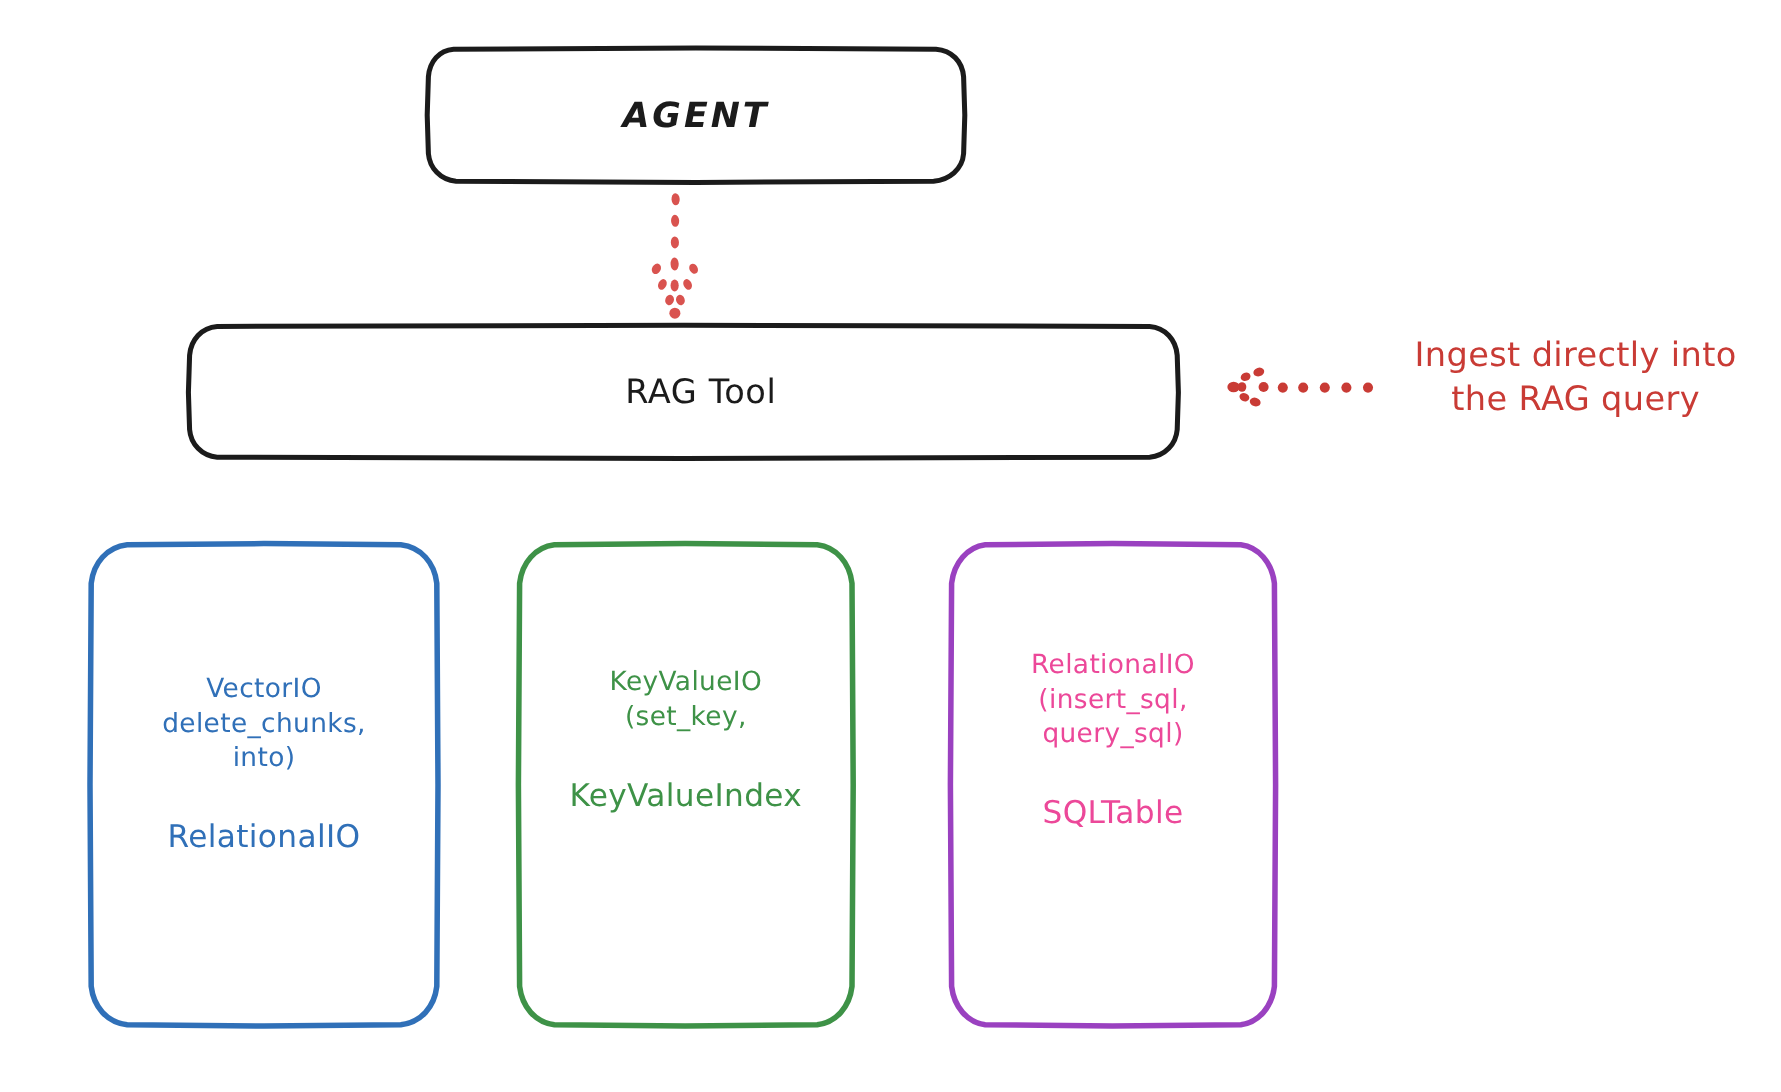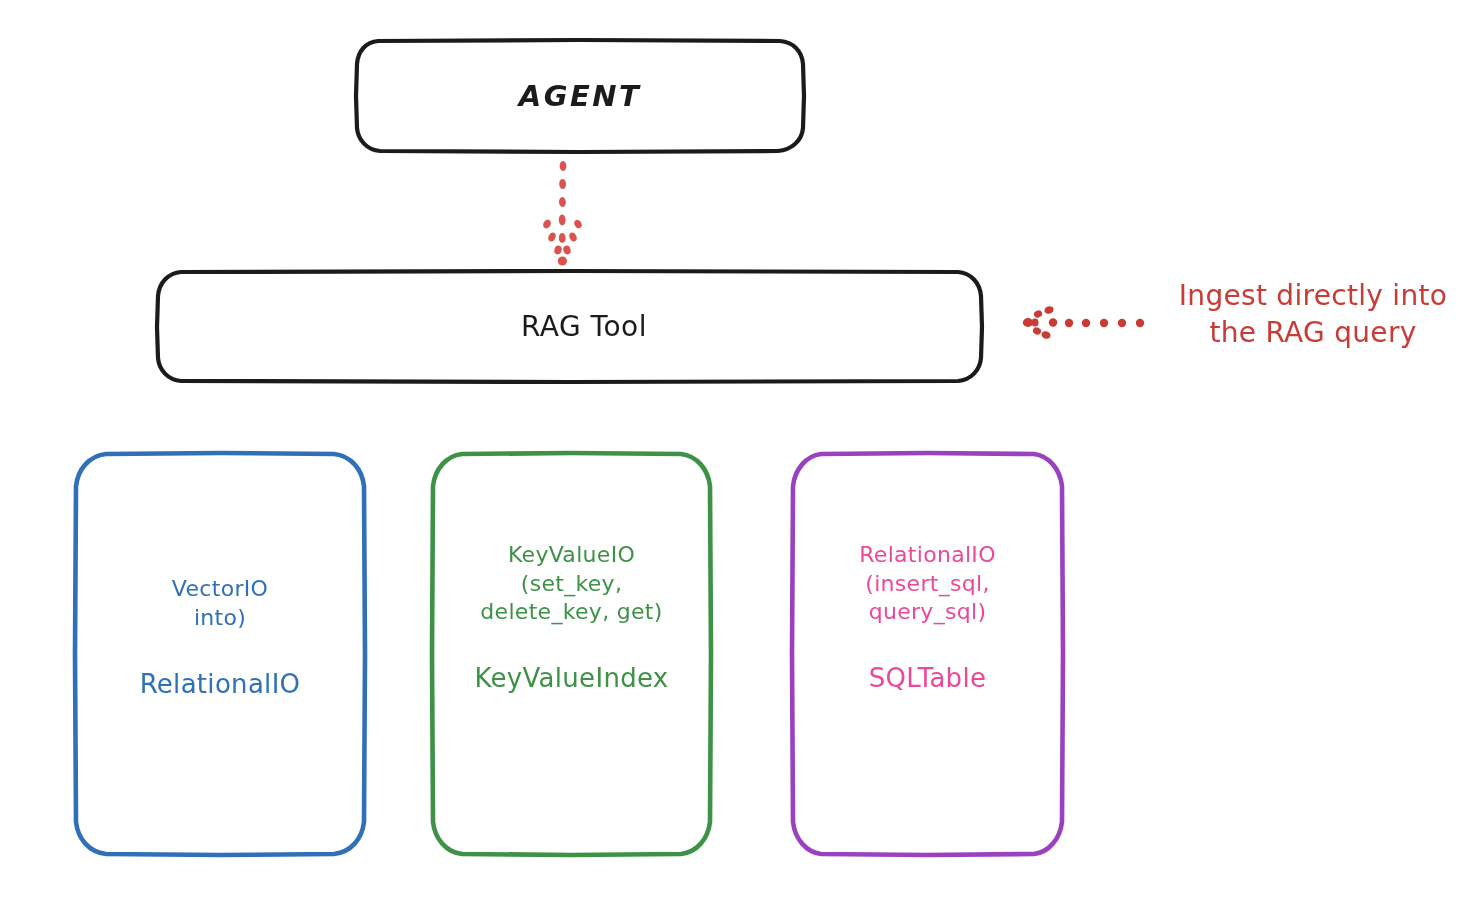--- a/index.html
+++ b/index.html
@@ -192,36 +192,36 @@
   </div>
 
   <div class="node io-box" id="node-vectorio">
     <svg class="frame" viewBox="0 0 296 408" preserveAspectRatio="none">
       <path d="M34,4 C17,6 6,19 4,36 L3,204 L4,372 C6,389 17,402 34,404
                L148,405 L262,404 C279,402 290,389 292,372 L293,204 L292,36
                C290,19 279,6 262,4 L148,3 Z" fill="none" stroke="#3070B8" stroke-width="4.6" stroke-linecap="round" stroke-linejoin="round"></path>
     </svg>
     <div class="label-wrap">
       <div class="io-line">VectorIO</div>
+      <div class="io-line">delete_chunks,</div>
       <div class="io-line">into)</div>
       <div class="io-gap"></div>
       <div class="io-index">RelationalIO</div>
     </div>
   </div>
 
   <div class="node io-box" id="node-keyvalueio">
     <svg class="frame" viewBox="0 0 285 408" preserveAspectRatio="none">
       <path d="M33,4 C17,6 6,19 4,36 L3,204 L4,372 C6,389 17,402 33,404
                L142,405 L252,404 C268,402 279,389 281,372 L282,204 L281,36
                C279,19 268,6 252,4 L142,3 Z" fill="none" stroke="#3E9247" stroke-width="4.6" stroke-linecap="round" stroke-linejoin="round"></path>
     </svg>
     <div class="label-wrap">
       <div class="io-line">KeyValueIO</div>
       <div class="io-line">(set_key,</div>
-      <div class="io-line">delete_key, get)</div>
       <div class="io-gap"></div>
       <div class="io-index">KeyValueIndex</div>
     </div>
   </div>
 
   <div class="node io-box" id="node-relationalio">
     <svg class="frame" viewBox="0 0 277 408" preserveAspectRatio="none">
       <path d="M32,4 C17,6 6,19 4,36 L3,204 L4,372 C6,389 17,402 32,404
                L138,405 L245,404 C260,402 271,389 273,372 L274,204 L273,36
                C271,19 260,6 245,4 L138,3 Z" fill="none" stroke="#9A41C0" stroke-width="4.6" stroke-linecap="round" stroke-linejoin="round"></path>

